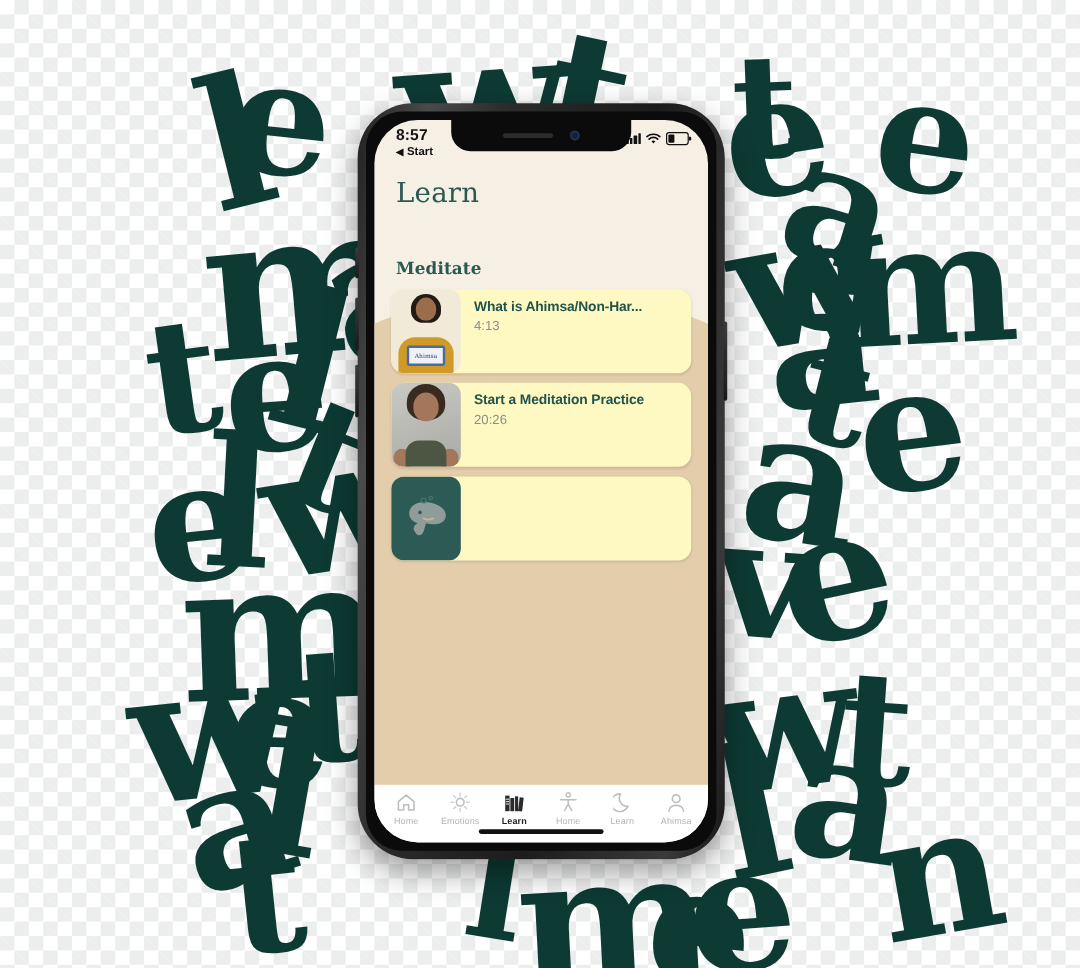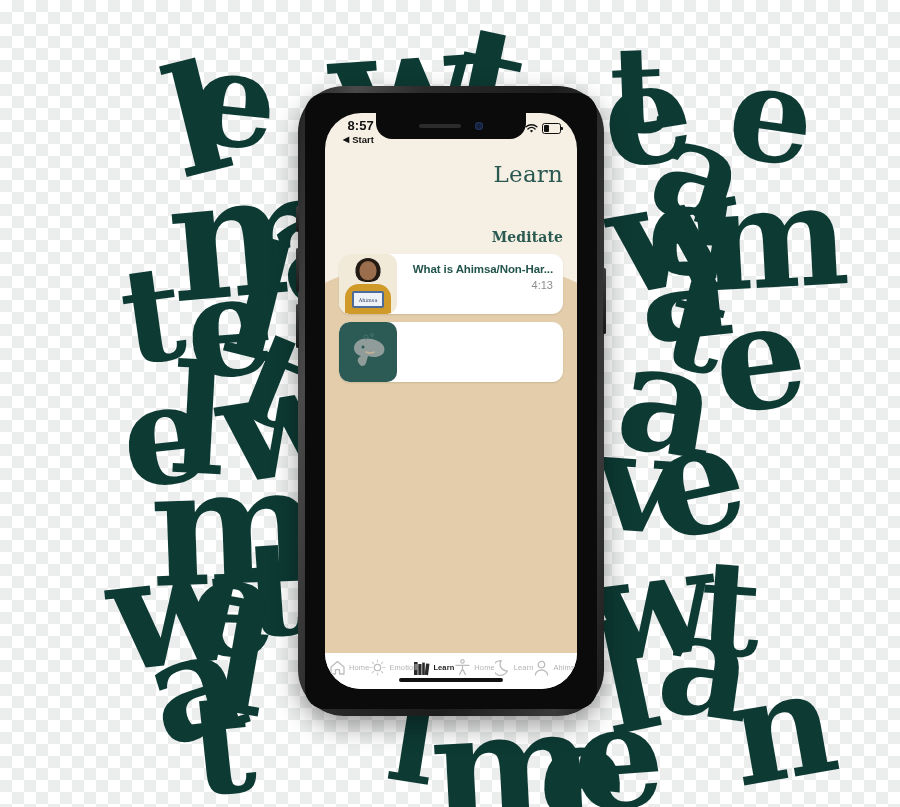--- a/index.html
+++ b/index.html
@@ -30,22 +30,22 @@
   #phone{
     position:absolute;left:298px;top:86px;width:306px;height:630px;
     border-radius:46px;
     background:linear-gradient(100deg,#202020 0%,#4a4a4a 14%,#2b2b2b 30%,#1c1c1c 60%,#3a3a3a 88%,#171717 100%);
     box-shadow:0 10px 26px rgba(0,0,0,.38);
     padding:7px;
     box-sizing:border-box;
     z-index:5;
   }
   #phone-inner{
-    width:100%;height:100%;border-radius:20px;
-    background:#0b0b0b;padding:20px;box-sizing:border-box;text-align:right;
+    width:100%;height:100%;border-radius:30px;
+    background:#0b0b0b;padding:7px;box-sizing:border-box;
   }
   #screen{
     position:relative;width:100%;height:100%;border-radius:36px;overflow:hidden;
     background:#f6f0e4;
     display:flex;flex-direction:column;
   }
   
   .btn-side{position:absolute;background:linear-gradient(180deg,#3b3b3b,#191919);border-radius:2px;}
   .btn-left1{left:-2px;top:120px;width:3px;height:26px;}
   .btn-left2{left:-2px;top:162px;width:3px;height:44px;}
@@ -95,23 +95,23 @@
     margin:14px 0 0 4px;letter-spacing:.2px;
   }
   .section-title{
     font-family:"DejaVu Serif", serif;color:#2a5951;font-size:14px;font-weight:700;
     margin:42px 0 9px 4px;letter-spacing:.1px;
   }
   #cat-heading{margin-top:16px;}
 
   
   .card{
-    display:flex;align-items:stretch;background:#ffffff;border-radius:11px;
+    display:flex;align-items:stretch;background:#fef9c3;border-radius:11px;
     margin-bottom:8px;overflow:hidden;box-shadow:0 1px 2px rgba(0,0,0,.10);
-    height:60px;
+    height:70px;
   }
   .thumb{width:58px;flex:0 0 58px;border-radius:10px;overflow:hidden;position:relative;}
   .card-text{flex:1 1 auto;padding:9px 10px 0 11px;min-width:0;}
   .card-title{
     color:#23544b;font-size:11.5px;font-weight:700;letter-spacing:-.1px;
     white-space:nowrap;overflow:hidden;text-overflow:ellipsis;
   }
   .card-dur{color:#8d8d8d;font-size:11px;font-weight:400;margin-top:4px;}
 
   
@@ -137,21 +137,21 @@
     box-sizing:border-box;box-shadow:0 1px 3px rgba(0,0,0,.13);
   }
   .cat-label{font-family:"DejaVu Serif", serif;color:#fdfaf2;font-size:14.5px;font-weight:400;letter-spacing:.1px;}
   .cat-ico{flex:0 0 auto;display:flex;align-items:center;}
 
   
   #tabbar{
     flex:0 0 auto;background:#ffffff;padding:6px 4px 2px;
     display:flex;justify-content:space-around;align-items:flex-start;
   }
-  .tab{display:flex;align-items:center;gap:3px;width:44px;}
+  .tab{display:flex;flex-direction:column;align-items:center;gap:3px;width:44px;}
   .tab .ic{height:17px;display:flex;align-items:center;justify-content:center;}
   .tab .lb{font-size:7.5px;color:#b4b4b4;letter-spacing:.1px;}
   .tab.active .lb{color:#1d1d1d;font-weight:700;}
   #home-indicator{flex:0 0 auto;background:#fff;padding-bottom:7px;display:flex;justify-content:center;}
   #home-indicator div{width:104px;height:4px;border-radius:3px;background:#111;}
 </style>
 </head>
 <body>
 
 <div id="letters">
@@ -253,20 +253,33 @@
                 <div class="head"></div>
                 <div class="body"></div>
               <div class="sign">Ahimsa</div>
             </div>
             <div class="card-text">
               <div class="card-title">What is Ahimsa/Non-Har...</div>
               <div class="card-dur">4:13</div>
             </div>
           </div>
 
+          <div class="card">
+            <div class="thumb t2">
+              <div class="shoulderL"></div>
+                <div class="shoulderR"></div>
+              <div class="hair"></div>
+                <div class="head"></div>
+                <div class="body"></div>
+            </div>
+            <div class="card-text">
+              <div class="card-title">Start a Meditation Practice</div>
+              <div class="card-dur">20:26</div>
+            </div>
+          </div>
 
           <div class="card">
             <div class="thumb t3">
               <svg width="44" height="40" viewBox="0 0 44 40">
                 <path d="M8 16 C8 8 18 5 26 7 C36 9 40 15 38 20 C36 25 28 26 22 24 L20 31 C19 34 16 35 14 33 L12 30 C11 27 13 25 15 24 C11 23 8 20 8 16 Z" fill="#8f9c9a"></path>
                 <circle cx="17" cy="15" r="1.5" fill="#2c5a54"></circle>
                 <path d="M20 20 q4 2 8 0" stroke="#c9b29a" stroke-width="1.6" fill="none" stroke-linecap="round"></path>
                 <circle cx="20" cy="5" r="2" fill="none" stroke="#4a736c" stroke-width="1"></circle>
                 <circle cx="26" cy="3" r="1.4" fill="none" stroke="#4a736c" stroke-width="1"></circle>
               </svg>

